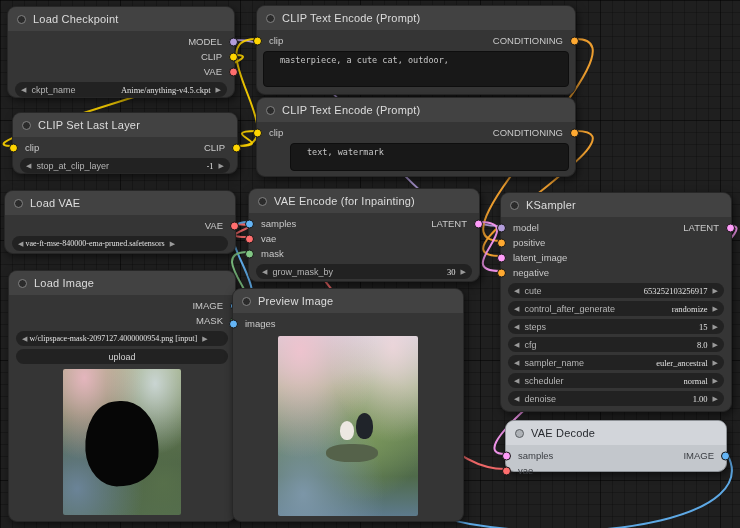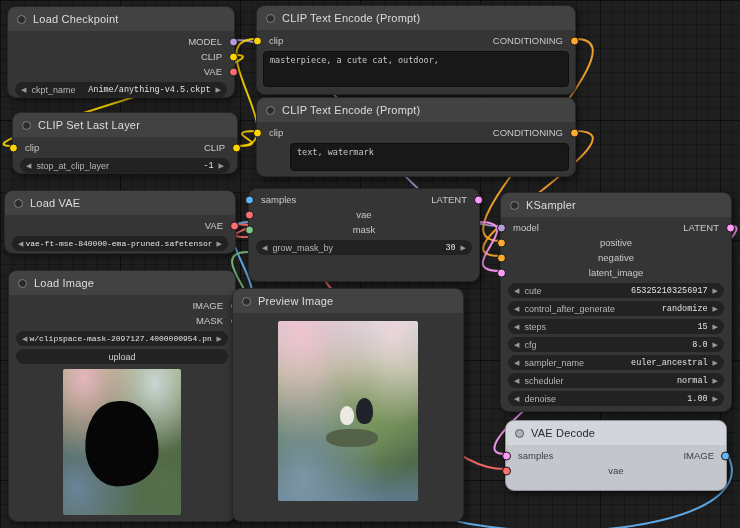--- a/index.html
+++ b/index.html
@@ -14,50 +14,50 @@
     background-size:12px 12px,12px 12px,120px 120px,120px 120px;}
   .wires{position:absolute;left:0;top:0;pointer-events:none;z-index:1;}
   .wires path{fill:none;stroke-width:2;stroke-opacity:.92;stroke-linecap:round;}
 
   .node{position:absolute;background:#353535;border:1px solid #272727;border-radius:9px;
     box-shadow:2px 3px 9px rgba(0,0,0,.55);z-index:2;box-sizing:border-box;}
   .title{height:24px;display:flex;align-items:center;gap:7px;padding:0 9px;background:#424242;
     border-radius:8px 8px 0 0;font-size:11px;color:#ddd;letter-spacing:.2px;}
   .tdot{width:9px;height:9px;border-radius:50%;border:1.5px solid #828282;background:#2b2b2b;box-sizing:border-box;flex:0 0 auto;}
   .body{padding-top:3px;}
-  .srow{position:relative;height:15px;display:flex;align-items:center;font-size:9.5px;color:#c9c9c9;padding:0 12px;justify-content:center;}
+  .srow{position:relative;height:15px;display:flex;align-items:center;font-size:9.5px;color:#c9c9c9;padding:0 12px;}
   .slot-label{white-space:nowrap;}
   .oright{margin-left:auto;}
   .dot{position:absolute;width:9px;height:9px;border-radius:50%;border:1px solid #161616;box-sizing:border-box;top:50%;transform:translateY(-50%);}
   .dot.l{left:-4px;} .dot.r{right:-4px;}
 
   .widget{display:flex;align-items:center;height:15px;background:#222;border-radius:8px;
     margin:3px 7px 0;padding:0 6px;font-size:9px;color:#b5b5b5;overflow:hidden;}
   .warrow{color:#9a9a9a;font-size:7px;flex:0 0 auto;}
   .wlabel{margin-left:5px;white-space:nowrap;}
-  .wvalue{margin-left:auto;margin-right:5px;color:#e2e2e2;white-space:nowrap;overflow:hidden;font-family:Liberation Mono, monospace;font-size:8.5px;text-align:center;}
+  .wvalue{margin-left:auto;margin-right:5px;color:#e2e2e2;white-space:nowrap;overflow:hidden;font-family:Liberation Serif, serif;font-size:8.5px;text-align:center;}
   .widget.file .wvalue{font-size:8px;margin-left:2px;}
   .btn{height:15px;background:#222;border-radius:8px;margin:3px 7px 0;display:flex;align-items:center;
     justify-content:center;font-size:9px;color:#d5d5d5;}
   .prompt{margin:3px 6px;background:#181818;border:1px solid #0e0e0e;border-radius:4px;color:#c6c6c6;
-    font-family:"DejaVu Sans Mono",monospace;font-size:8.5px;padding:3px 6px;overflow:hidden;line-height:11px;}
+    font-family:"DejaVu Sans Mono",monospace;font-size:8.5px;padding:3px 16px;overflow:hidden;line-height:11px;}
   .n-cte1 .prompt{height:28px;}
   .n-cte2 .prompt{height:20px;margin-left:33px;}
 
   
   .n-lc{left:7px;top:6px;width:228px;height:92px;}
   .n-cte1{left:256px;top:5px;width:320px;height:90px;}
   .n-cte2{left:256px;top:97px;width:320px;height:80px;}
   .n-csll{left:12px;top:112px;width:226px;height:62px;}
   .n-lvae{left:4px;top:190px;width:232px;height:64px;}
   .n-venc{left:248px;top:188px;width:232px;height:94px;}
   .n-ks{left:500px;top:192px;width:232px;height:220px;}
   .n-limg{left:8px;top:270px;width:228px;height:252px;}
   .n-pimg{left:232px;top:288px;width:232px;height:234px;}
-  .n-vdec{left:505px;top:420px;width:222px;height:71px;}
+  .n-vdec{left:505px;top:420px;width:222px;height:52px;}
 
   
   .node.light{background:#c3c7cc;border-color:#8d9196;}
   .node.light .title{background:#d2d5da;color:#26292e;}
   .node.light .tdot{border-color:#5a5e63;background:#aeb2b7;}
   .node.light .srow{color:#3a3d42;}
 
   
   .imgwrap{display:flex;justify-content:center;margin-top:5px;}
   .preview{position:relative;overflow:hidden;border-radius:2px;}
@@ -194,20 +194,24 @@
       </div>
       <div class="widget file">
         <span class="warrow">◀</span>
         <span class="wvalue">vae-ft-mse-840000-ema-pruned.safetensors</span>
         <span class="warrow">▶</span>
       </div>
     </div>
   </div>
 
   <div class="node n-venc">
+    <div class="title">
+      <span class="tdot"></span>
+      <span class="ttext">VAE Encode (for Inpainting)</span>
+    </div>
     <div class="body">
       <div class="srow">
         <span class="dot l" style="background: rgb(100, 181, 246);"></span>
         <span class="slot-label">samples</span>
         <span class="slot-label oright">LATENT</span>
         <span class="dot r" style="background: rgb(255, 156, 249);"></span>
       </div>
       <div class="srow">
         <span class="dot l" style="background: rgb(255, 110, 110);"></span>
         <span class="slot-label">vae</span>
@@ -235,26 +239,26 @@
         <span class="dot l" style="background: rgb(179, 157, 219);"></span>
         <span class="slot-label">model</span>
         <span class="slot-label oright">LATENT</span>
         <span class="dot r" style="background: rgb(255, 156, 249);"></span>
       </div>
       <div class="srow">
         <span class="dot l" style="background: rgb(255, 169, 49);"></span>
         <span class="slot-label">positive</span>
       </div>
       <div class="srow">
+        <span class="dot l" style="background: rgb(255, 156, 249);"></span>
+        <span class="slot-label">latent_image</span>
+      </div>
+      <div class="srow">
         <span class="dot l" style="background: rgb(255, 169, 49);"></span>
         <span class="slot-label">negative</span>
-      </div>
-      <div class="srow">
-        <span class="dot l" style="background: rgb(255, 156, 249);"></span>
-        <span class="slot-label">latent_image</span>
       </div>
       <div class="widget">
         <span class="warrow">◀</span>
         <span class="wlabel">cute</span>
         <span class="wvalue">653252103256917</span>
         <span class="warrow">▶</span>
       </div>
       <div class="widget">
         <span class="warrow">◀</span>
         <span class="wlabel">control_after_generate</span>
@@ -321,20 +325,24 @@
       </div>
     </div>
   </div>
 
   <div class="node n-pimg">
     <div class="title">
       <span class="tdot"></span>
       <span class="ttext">Preview Image</span>
     </div>
     <div class="body">
+      <div class="srow">
+        <span class="dot l" style="background: rgb(100, 181, 246);"></span>
+        <span class="slot-label">images</span>
+      </div>
       <div class="imgwrap">
         <div class="preview img-prev">
           <div class="rock"></div>
           <div class="cat-white"></div>
           <div class="cat-black"></div>
         </div>
       </div>
     </div>
   </div>
 

